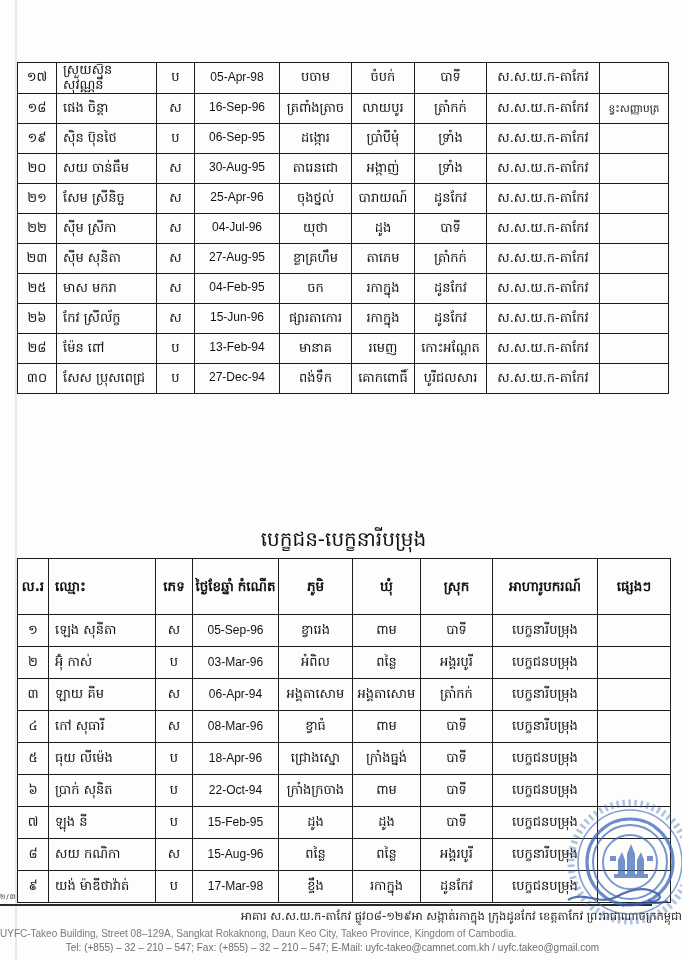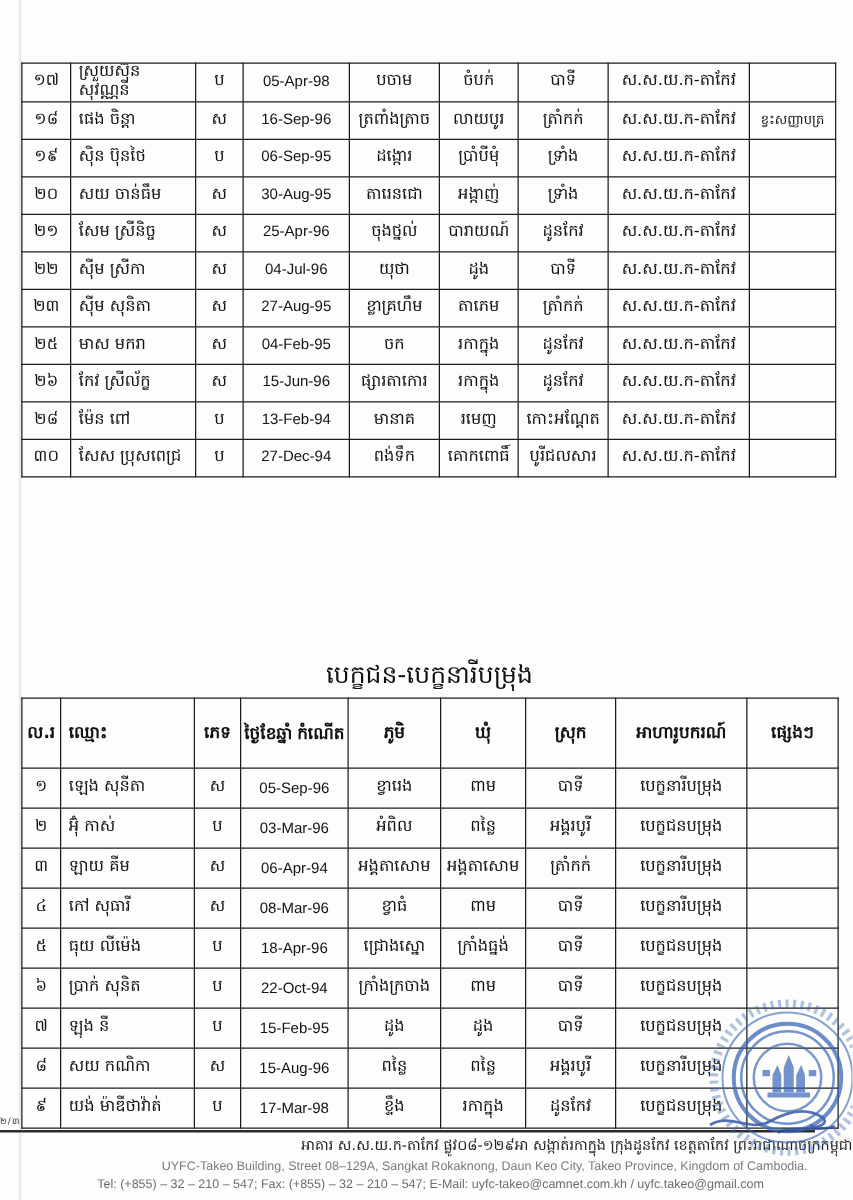--- a/index.html
+++ b/index.html
@@ -15,21 +15,21 @@
   .scan-line{position:absolute;left:15px;top:0;width:2px;height:960px;background:rgba(0,0,0,0.08)}
 
   table{border-collapse:collapse;table-layout:fixed;position:absolute;background:transparent}
   td,th{
     border:1.6px solid #1c1c1c;
     text-align:center;vertical-align:middle;
     font-size:13px;line-height:1.15;
     padding:0 2px;overflow:hidden;
   }
   
-  #t1{left:17px;top:50px;width:651px}
+  #t1{left:17px;top:62px;width:651px}
   #t1 tr{height:30px}
   
   #t2{left:17px;top:558px;width:653px}
   #t2 thead tr{height:56px}
   #t2 tbody tr{height:32px}
   #t2 th{font-weight:bold;font-size:13.5px}
 
   .col1{text-align:left;padding-left:6px}
   .col3{font-size:12px;font-family:"Liberation Sans",sans-serif}
   .col8{font-size:10.5px}
@@ -43,25 +43,25 @@
     position:absolute;left:0;top:892px;width:682px;
     text-align:left;font-size:7px;color:#333;letter-spacing:1px;
   }
   .footer-rule{position:absolute;left:0;top:904px;width:652px;height:2px;background:#2b2b2b}
   .footer-kh{
     position:absolute;left:0;top:909px;width:682px;
     text-align:right;font-size:11.5px;color:#222;
   }
   .footer-en{
     position:absolute;left:0;top:928px;width:646px;
-    text-align:right;font-size:10px;color:#7a7a7a;
+    text-align:left;font-size:10px;color:#7a7a7a;
     font-family:"Liberation Sans",sans-serif;
   }
   .footer-tel{
-    position:absolute;left:12px;top:942px;width:665px;
+    position:absolute;left:0;top:942px;width:665px;
     text-align:center;font-size:10px;color:#6d6d6d;
     font-family:"Liberation Sans",sans-serif;
   }
 
   .stamp{position:absolute;left:562px;top:794px;width:140px;height:145px;opacity:.88;z-index:5}
 </style>
 </head>
 <body>
 
 <div class="scan-line"></div>

